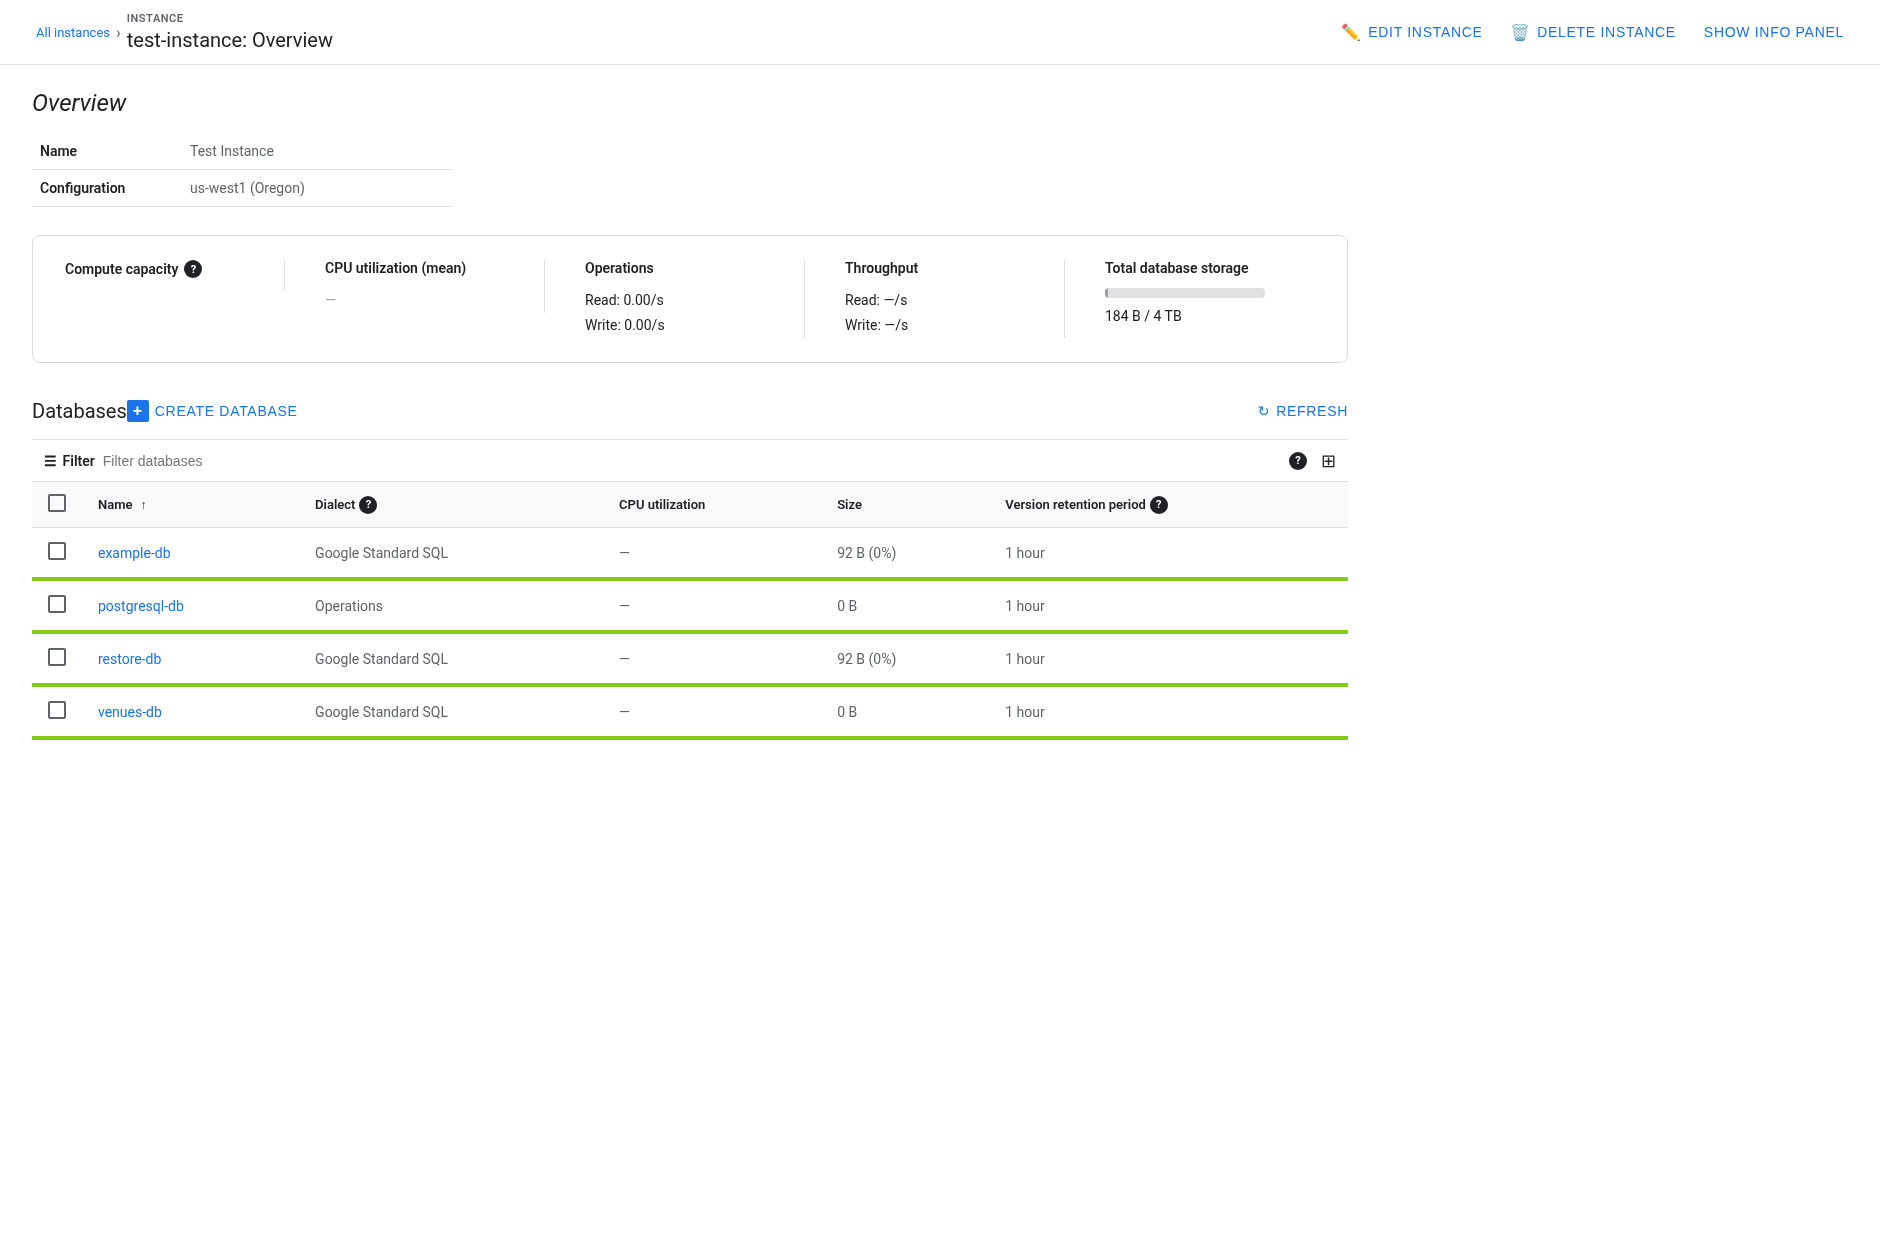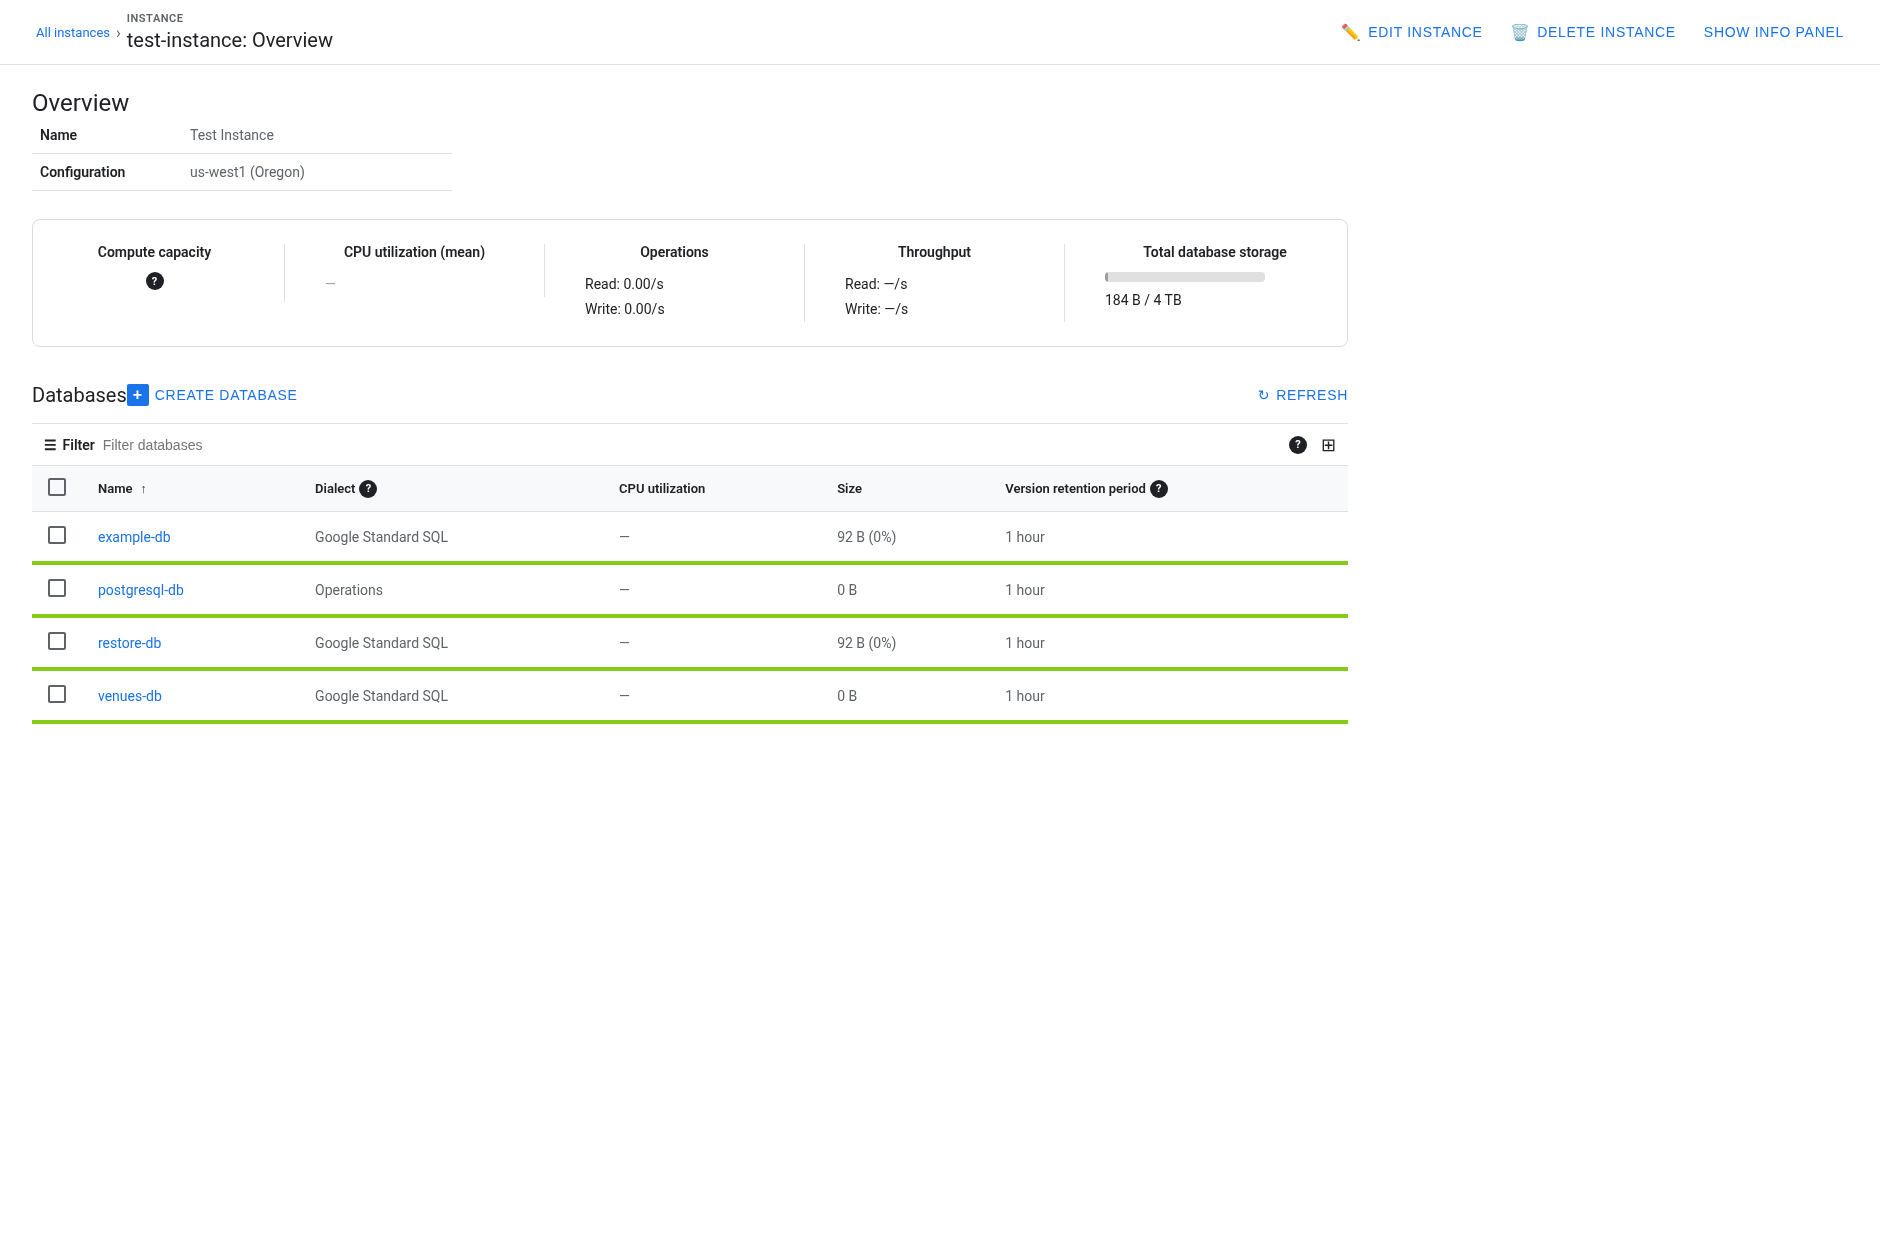--- a/index.html
+++ b/index.html
@@ -71,20 +71,22 @@
     .main-content {
       padding: 24px 32px;
       max-width: 1380px;
     }
 
     
     .section-title {
       font-size: 24px;
       font-weight: 400;
       color: #202124;
+      margin-bottom: 16px;
+      font-style: italic;
     }
 
     .info-table {
       width: 420px;
       border-collapse: collapse;
       margin-bottom: 28px;
     }
     .info-table tr {
       border-bottom: 1px solid #e0e0e0;
     }
@@ -121,22 +123,21 @@
       margin-right: 0;
       padding-right: 0;
     }
     .metric-title {
       font-size: 14px;
       font-weight: 600;
       color: #202124;
       margin-bottom: 12px;
       display: flex;
       align-items: center;
-      gap: 12px;
-      flex-direction: column;
+      gap: 6px;
     }
     .metric-value {
       font-size: 14px;
       color: #202124;
       line-height: 1.8;
     }
     .help-icon {
       display: inline-flex;
       align-items: center;
       justify-content: center;

